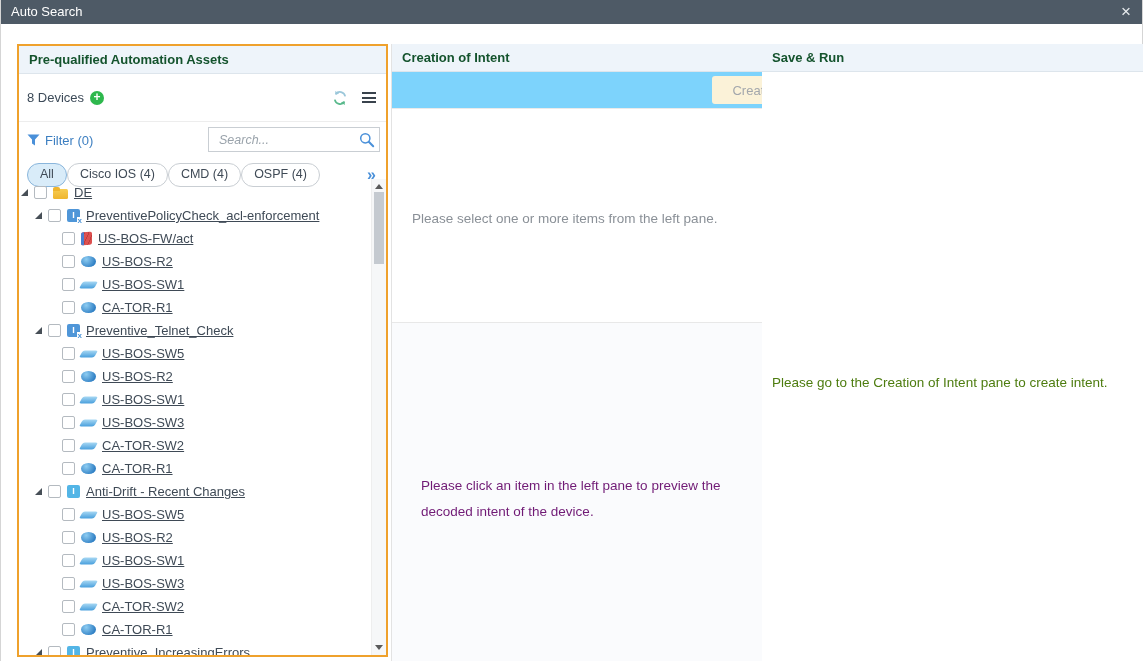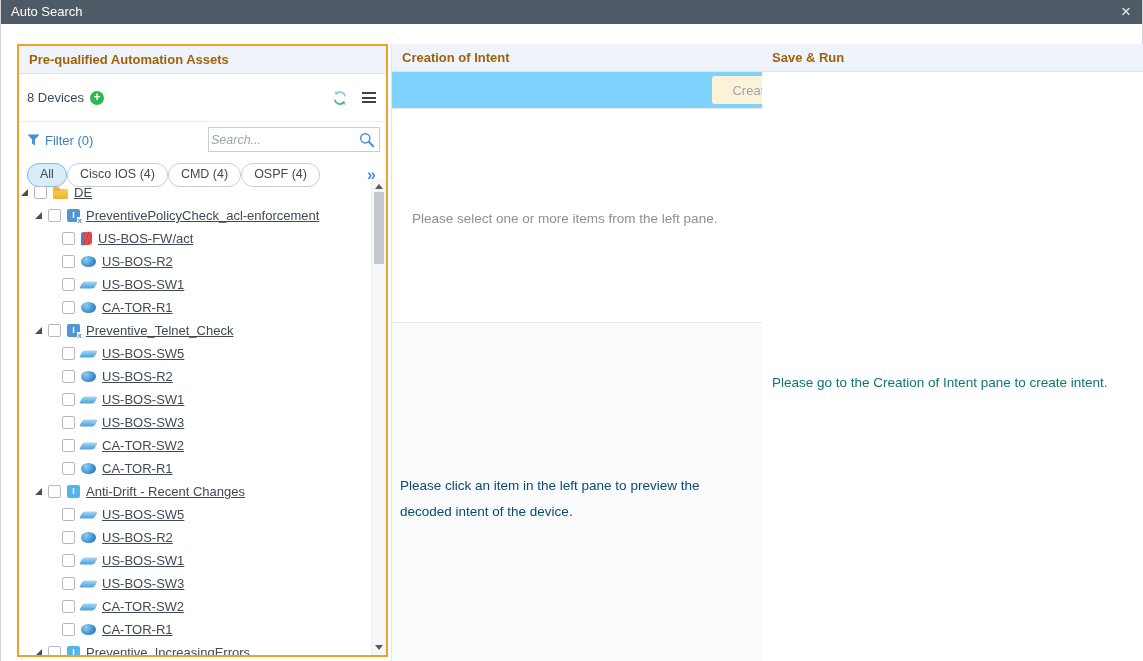--- a/index.html
+++ b/index.html
@@ -6,38 +6,38 @@
   body { margin:0; width:1143px; height:661px; overflow:hidden; background:#fff;
          font-family:"Liberation Sans", sans-serif; }
   .dialog { position:relative; width:1143px; height:661px; background:#fff;
             border-left:1px solid #d5d5d5; border-right:1px solid #d5d5d5; }
   
   .titlebar { height:24px; background:#4e5a66; color:#fff; font-size:13px;
               line-height:24px; padding:0 10px; position:relative; }
   .close { position:absolute; right:11px; top:0; font-size:17px; line-height:23px; cursor:pointer; color:#e8ecef; }
   
   .pane-header { height:28px; line-height:27px; background:#eef4fa; border-bottom:1px solid #dde5ec;
-                 font-weight:bold; font-size:13px; color:#a16207; padding:0 10px; }
+                 font-weight:bold; font-size:13px; color:#14532d; padding:0 10px; }
   
   .left-pane { position:absolute; left:16px; top:44px; width:371px; height:613px;
                border:2px solid #efa12c; background:#fff; overflow:hidden; }
   .toolbar { height:48px; display:flex; align-items:center; padding:0 10px 0 8px; border-bottom:1px solid #ededed; }
   .devcount { font-size:13px; color:#3c4a58; }
   .plus { width:14px; height:14px; border-radius:50%; background:#2eb84d; color:#fff; font-size:12px;
           line-height:13px; text-align:center; margin-left:6px; font-weight:bold; cursor:pointer; }
   .tb-spacer { flex:1; }
   .refresh { margin-right:14px; cursor:pointer; }
   .hamburger { cursor:pointer; }
   .hamburger i { display:block; width:14px; height:2px; background:#39434d; margin:2.5px 0; }
   .filter-row { height:36px; display:flex; align-items:center; padding:0 8px; position:relative; }
   .funnel { margin-right:5px; }
   .filter-link { color:#3d7fc1; font-size:13px; cursor:pointer; }
   .search-wrap { position:absolute; right:6px; top:5px; width:172px; height:25px;
                  border:1px solid #c9ced3; background:#fff; }
-  .search-wrap input { border:none; outline:none; width:138px; height:21px; margin:1px 0 0 0;
+  .search-wrap input { border:none; outline:none; width:138px; height:21px; margin:1px 0 0 8px;
                        font-size:12.5px; font-style:italic; color:#555; font-family:inherit; }
   .search-wrap input::placeholder { color:#9aa3ab; font-style:italic; }
   .search-wrap svg { position:absolute; right:4px; top:4px; }
   .chips-row { height:33px; display:flex; align-items:center; gap:8px; padding:0 8px; position:relative; }
   .chip { height:24px; line-height:21px; padding:0 12px; border:1px solid #c9ced3; border-radius:13px;
           font-size:12.5px; color:#3f4a56; background:#fff; cursor:pointer; white-space:nowrap; }
   .chip.selected { background:#d9ecf9; border-color:#8ab6dc; }
   .more { position:absolute; right:10px; color:#4a90d9; font-size:16px; font-weight:bold; cursor:pointer; }
   
   .tree { position:absolute; top:133px; left:0; right:15px; bottom:0; overflow:hidden; padding-top:2px; }
@@ -81,25 +81,25 @@
   .middle-pane { position:absolute; left:390px; top:44px; width:418px; height:617px; background:#fff;
                  border-left:1px solid #e3e3e3; border-right:3px solid #be185d; }
   .create-row { position:absolute; top:28px; left:0; right:0; height:37px; border-bottom:1px solid #eaeaea; background:#7dd3fc; }
   .create-btn { position:absolute; top:4px; right:14px; width:80px; height:28px; background:#fbf2d8;
                 border:none; border-radius:3px; color:#a3a7ac; font-size:13px; font-family:inherit; cursor:default; }
   .select-msg { position:absolute; top:167px; left:20px; font-size:13.5px; color:#8a9097; }
   .mid-divider { position:absolute; top:278px; left:0; right:0; height:1px; background:#e8e8e8; }
   .drag-handle { position:absolute; top:280px; left:50%; margin-left:-13px; width:26px; height:2px;
                  background:#8f9399; cursor:row-resize; }
   .lower-sec { position:absolute; top:279px; left:0; right:0; bottom:0; background:#fafbfd; }
-  .preview-msg { position:absolute; top:150px; left:8px; width:348px; font-size:13.5px; color:#0c4a6e;
+  .preview-msg { position:absolute; top:150px; left:29px; width:348px; font-size:13.5px; color:#701a75;
                  line-height:26px; }
   
   .right-pane { position:absolute; left:761px; top:44px; width:381px; height:617px; background:#fff; }
-  .run-msg { position:absolute; top:331px; left:10px; font-size:13.5px; color:#0f766e; }
+  .run-msg { position:absolute; top:331px; left:10px; font-size:13.5px; color:#4d7c0f; }
 </style>
 </head>
 <body>
 
 <div class="dialog">
 
   <div class="titlebar">
     <span>Auto Search</span>
     <span class="close">×</span>
   </div>

